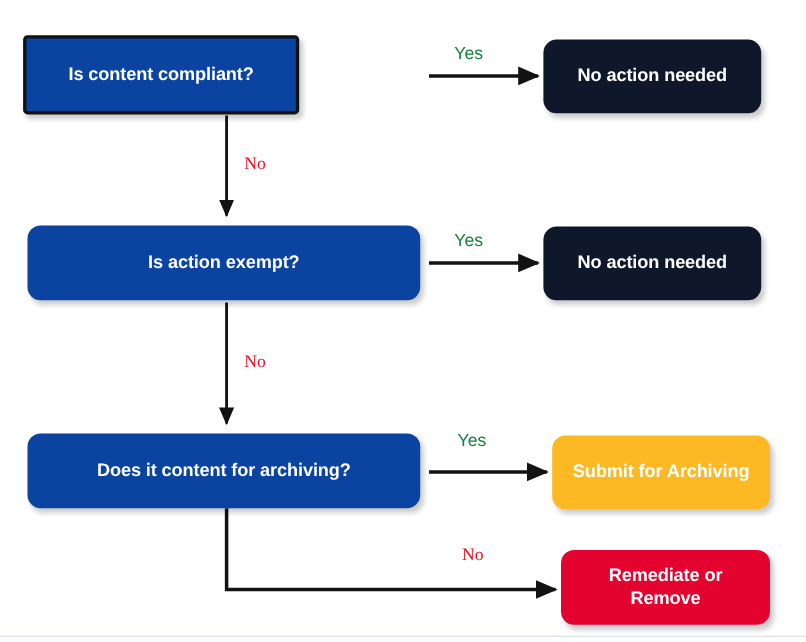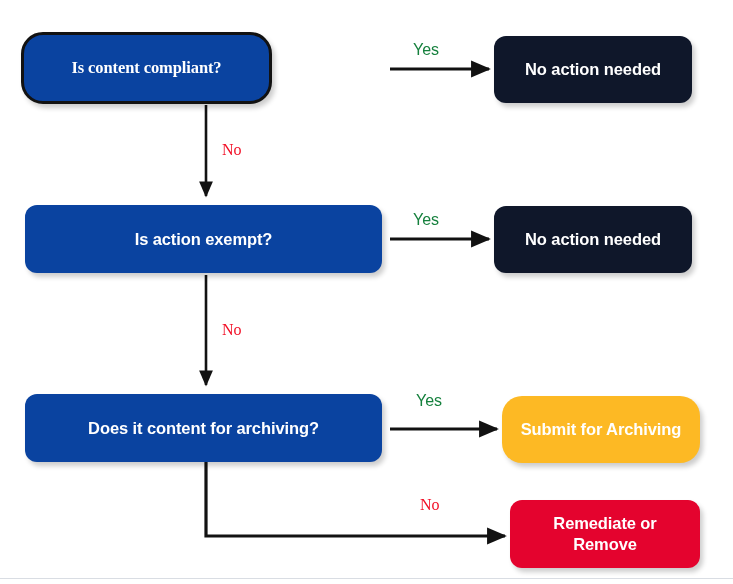--- a/index.html
+++ b/index.html
@@ -52,32 +52,30 @@
     padding: 0 10px;
     white-space: pre-line;
   }
 
   .node.decision {
     background: #0a43a0;
     font-size: 16.5px;
   }
   .node.decision.bordered {
     border: 3.5px solid #121212;
-    border-radius: 22px;
-    font-family: Liberation Serif, serif;
+    border-radius: 4px;
   }
 
   .node.action-info {
     background: #0f172a;
     font-size: 16.5px;
   }
   .node.action-warn {
     background: #fdb924;
     font-size: 16.5px;
-    border-radius: 20px;
   }
   .node.action-danger {
     background: #e4032e;
     font-size: 16.5px;
   }
 
   
   .edge-label {
     position: absolute;
     z-index: 3;

